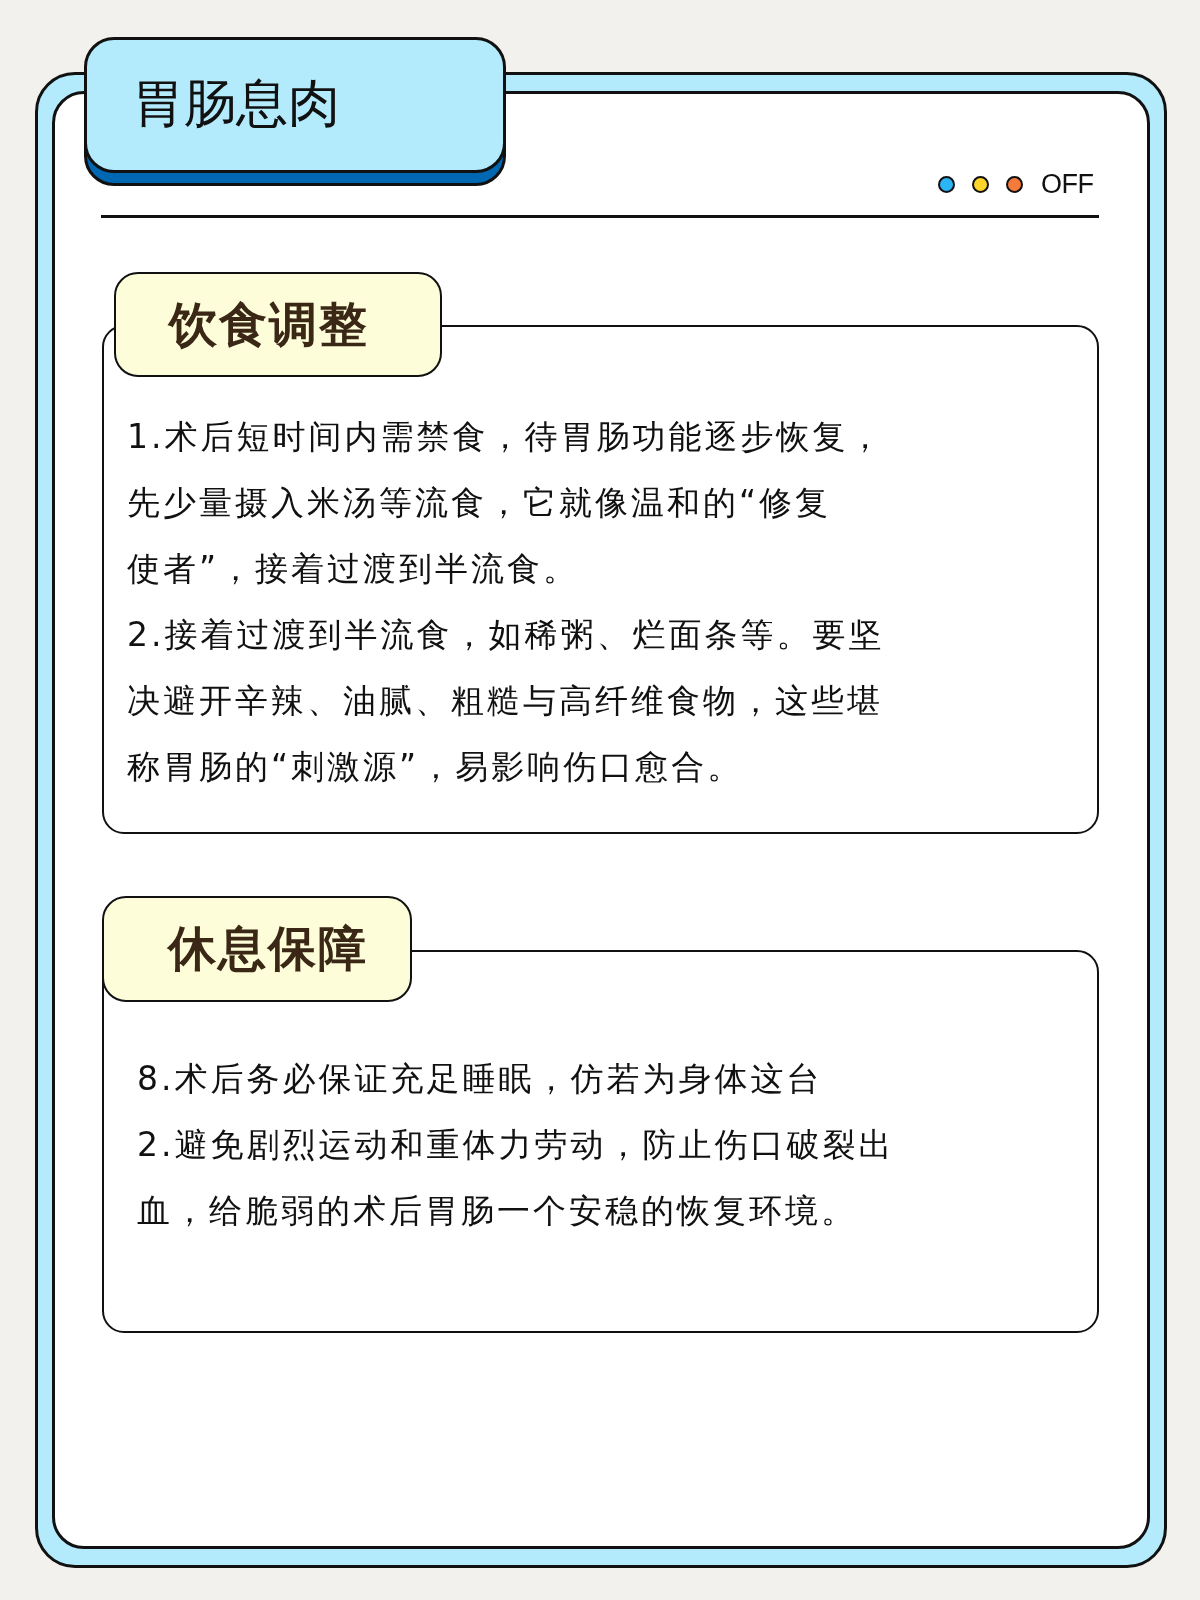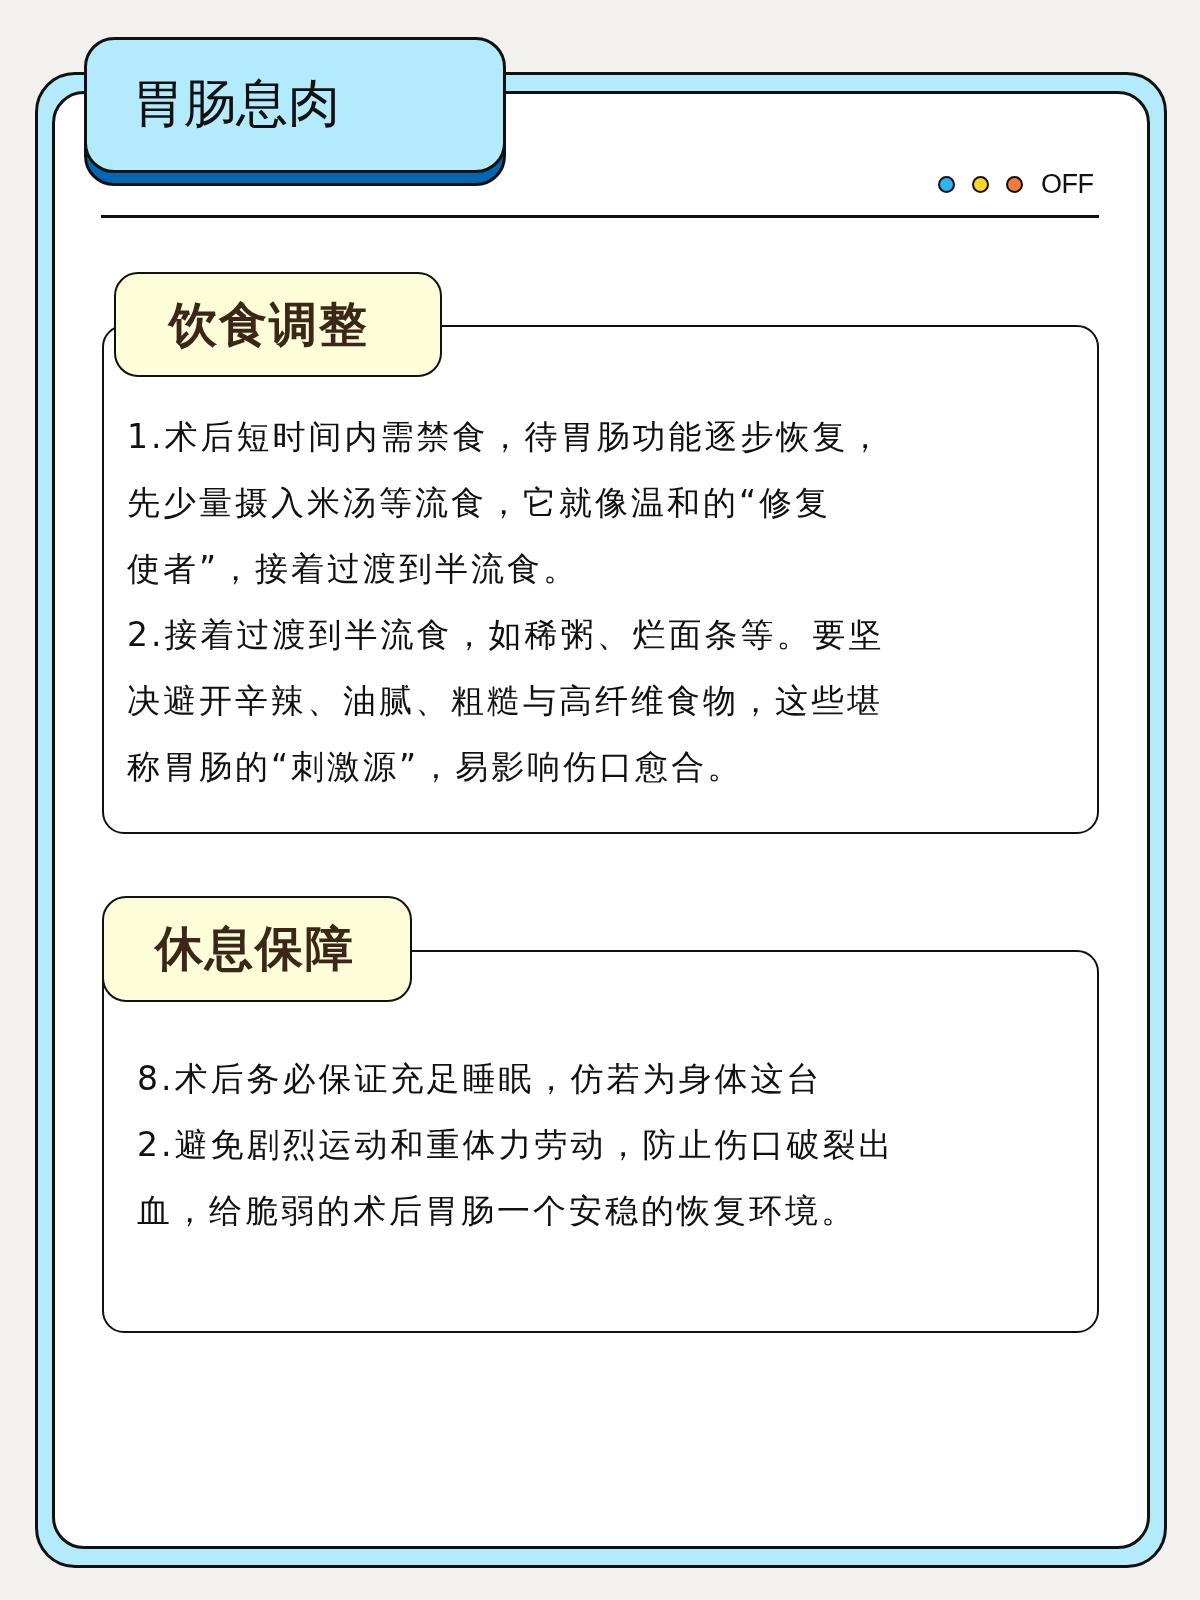--- a/index.html
+++ b/index.html
@@ -116,21 +116,21 @@
     .para .line {
       white-space: nowrap;
       height: 66px;
     }
 
     #card-1 { left: 102px; top: 325px; width: 997px; height: 509px; }
     #label-1 { left: 102px; top: 272px; width: 328px; height: 105px; padding-left: 53px; margin-left: 12px; }
     #para-1 { left: 127px; top: 404px; }
 
     #card-2 { left: 102px; top: 950px; width: 997px; height: 383px; }
-    #label-2 { left: 102px; top: 896px; width: 310px; height: 106px; padding-left: 51px; }
+    #label-2 { left: 102px; top: 896px; width: 310px; height: 106px; padding-left: 64px; }
     #para-2 { left: 137px; top: 1046px; }
   </style>
 </head>
 <body>
 
 <div class="abs outer-frame"></div>
 <div class="abs inner-panel"></div>
 
 <div class="abs tab-shadow"></div>
 <div class="abs tab"></div>

